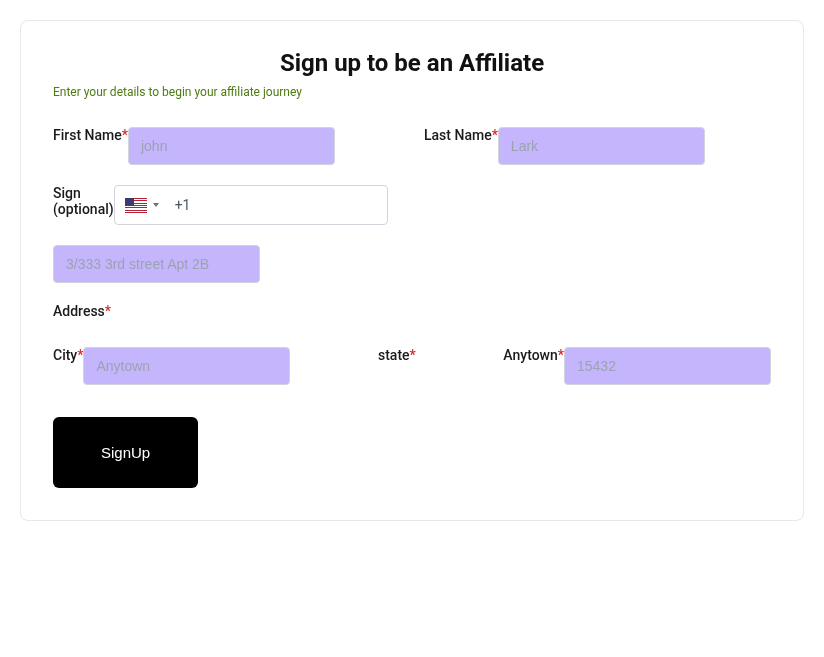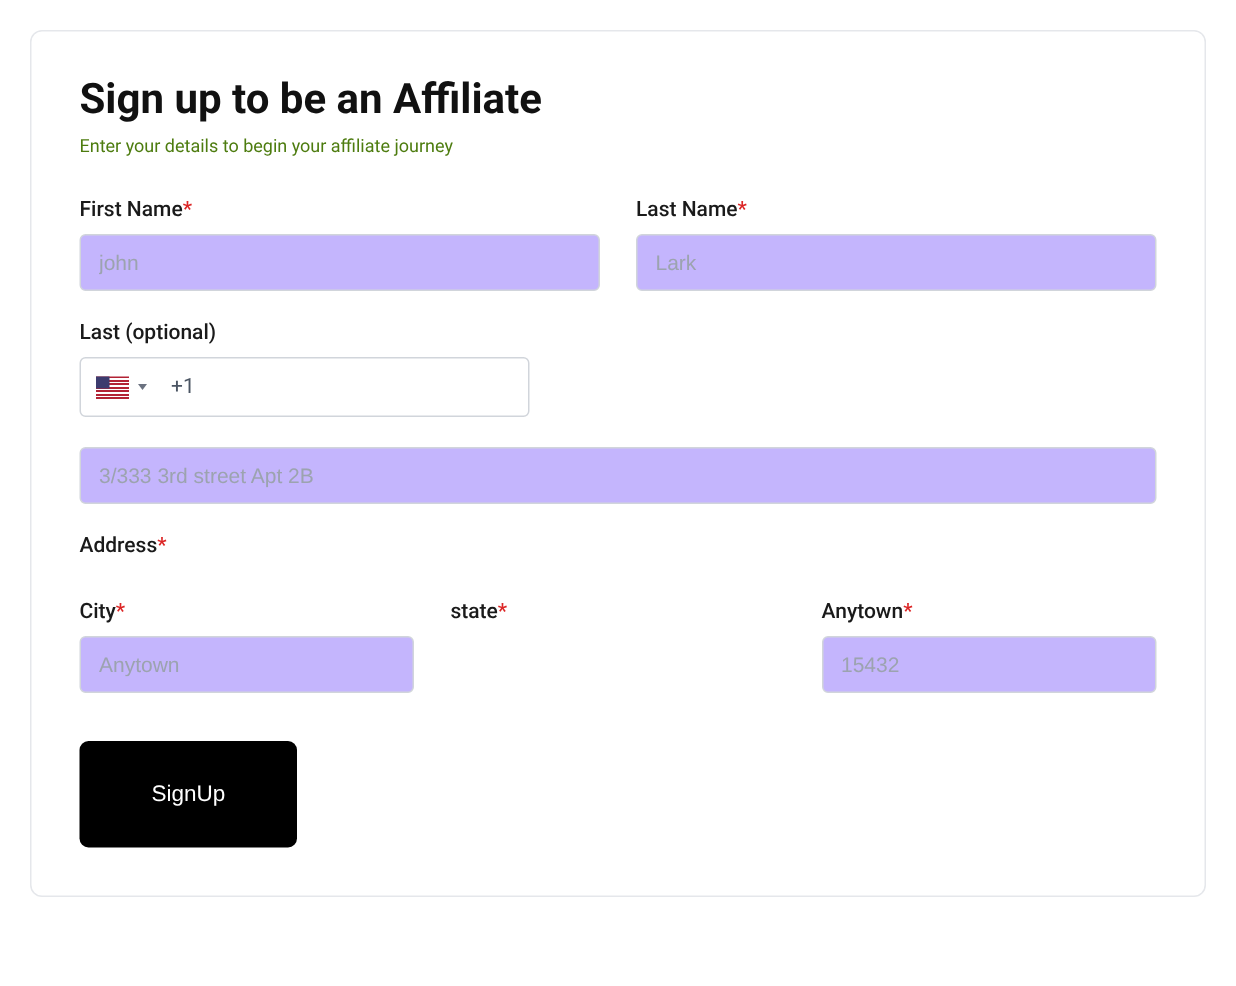--- a/index.html
+++ b/index.html
@@ -13,53 +13,55 @@
       padding: 20px;
     }
     .card {
       max-width: 784px;
       margin: 0 auto;
       border: 1px solid #e5e7eb;
       border-radius: 8px;
       padding: 28px 32px 32px 32px;
     }
     .title {
-      font-size: 28px;
+      font-size: 24px;
       font-weight: 700;
       color: #111;
       margin-bottom: 8px;
+      text-align: center;
     }
     .subtitle {
       font-size: 12px;
       color: #4d7c0f;
       margin-bottom: 28px;
     }
     .row {
       display: flex;
       gap: 24px;
       margin-bottom: 20px;
     }
     .field {
       display: flex;
-      flex-direction: column;
+      flex-direction: row;
     }
     .field.half {
       flex: 1;
     }
     .field.full {
       width: 100%;
     }
     .field.phone {
       width: 300px;
     }
     .field.country {
       width: 364px;
     }
     .field.third {
       flex: 1;
+      justify-content: center;
     }
     .label {
       font-size: 14px;
       font-weight: 500;
       color: #1a1a1a;
       margin-bottom: 8px;
     }
     .req {
       color: #dc2626;
     }
@@ -169,21 +171,21 @@
     <div class="field half">
       <div class="label">
         <span>Last Name</span><span class="req">*</span>
       </div>
       <input class="input" type="text" placeholder="Lark" style="">
     </div>
   </div>
 
   <div class="row">
     <div class="field phone">
-      <div class="label">Last (optional)</div>
+      <div class="label">Sign (optional)</div>
       <div class="phone-wrap">
         <div class="flag-box">
           <div class="flag"></div>
           <div class="caret"></div>
         </div>
         <span class="dial">+1</span>
         <input class="phone-input" type="tel" style="">
       </div>
     </div>
   </div>

